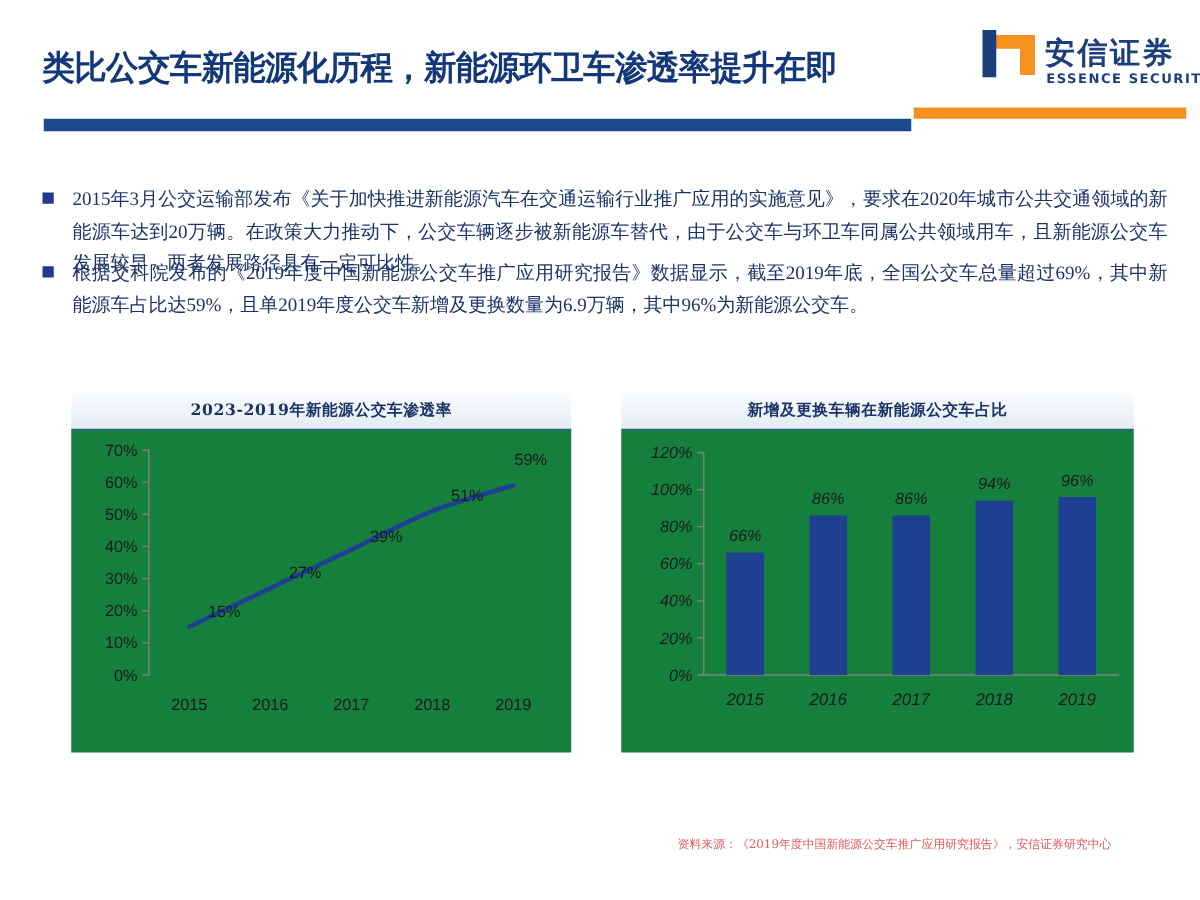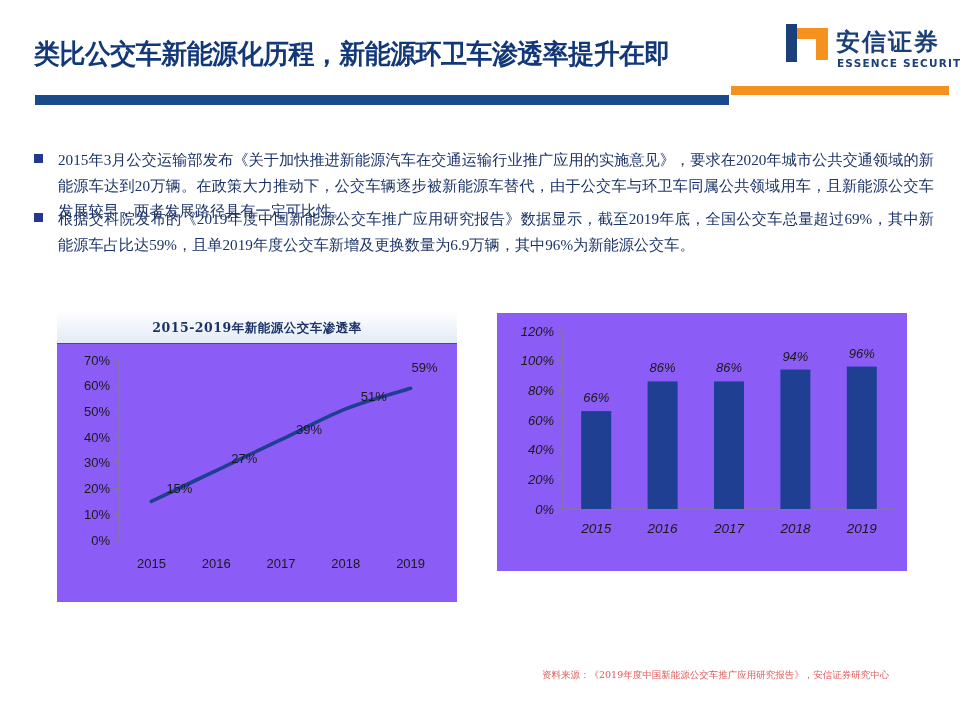--- a/index.html
+++ b/index.html
@@ -70,21 +70,21 @@
   .chart-header{
     height:30px;
     background:linear-gradient(180deg,#fdfeff 0%,#eef3f9 55%,#e4ebf5 100%);
     border-bottom:1.6px solid #2a5494;
     display:flex;align-items:center;justify-content:center;
   }
   .chart-header-text{
     font-family:"DejaVu Serif","Liberation Serif",serif;
     font-weight:bold;font-size:12.5px;color:#1b3368;letter-spacing:0.5px;
   }
-  .chart-body{position:relative;background:#8b5cf6;text-align:right;}
+  .chart-body{position:relative;background:#15803d;text-align:right;}
 
   
   #footnote{
     position:absolute;left:542px;top:669px;
     font-family:"DejaVu Serif","Liberation Serif",serif;
     font-size:9.5px;color:#e05a5a;white-space:nowrap;
   }
 </style>
 </head>
 <body>
@@ -114,21 +114,21 @@
   <div class="bullet-text">2015年3月公交运输部发布《关于加快推进新能源汽车在交通运输行业推广应用的实施意见》，要求在2020年城市公共交通领域的新能源车达到20万辆。在政策大力推动下，公交车辆逐步被新能源车替代，由于公交车与环卫车同属公共领域用车，且新能源公交车发展较早，两者发展路径具有一定可比性。</div>
 </div>
 
 <div id="bullet-2" class="bullet-block">
   <div class="bullet-mark"></div>
   <div class="bullet-text">根据交科院发布的《2019年度中国新能源公交车推广应用研究报告》数据显示，截至2019年底，全国公交车总量超过69%，其中新能源车占比达59%，且单2019年度公交车新增及更换数量为6.9万辆，其中96%为新能源公交车。</div>
 </div>
 
 <div class="chart-panel" id="chart-left" style="left:57px;top:313px;width:400px;height:290px;">
   <div class="chart-header">
-    <span class="chart-header-text">2015-2019年新能源公交车渗透率</span>
+    <span class="chart-header-text">2023-2019年新能源公交车渗透率</span>
   </div>
   <div class="chart-body" id="left-body" style="height:258px;">
     <svg id="left-svg" width="400" height="258" xmlns="http://www.w3.org/2000/svg">
         <line x1="62" y1="16" x2="62" y2="196" stroke="#808080" stroke-width="1.1"></line>
         <line x1="57" y1="16" x2="62" y2="16" stroke="#808080" stroke-width="1.1"></line>
         <text x="53" y="20.5" text-anchor="end" font-family="&quot;Liberation Sans&quot;,&quot;DejaVu Sans&quot;,sans-serif" font-size="13" fill="#1a1a1a">70%</text>
         <line x1="57" y1="41.71428571428572" x2="62" y2="41.71428571428572" stroke="#808080" stroke-width="1.1"></line>
         <text x="53" y="46.21428571428572" text-anchor="end" font-family="&quot;Liberation Sans&quot;,&quot;DejaVu Sans&quot;,sans-serif" font-size="13" fill="#1a1a1a">60%</text>
         <line x1="57" y1="67.42857142857142" x2="62" y2="67.42857142857142" stroke="#808080" stroke-width="1.1"></line>
         <text x="53" y="71.92857142857142" text-anchor="end" font-family="&quot;Liberation Sans&quot;,&quot;DejaVu Sans&quot;,sans-serif" font-size="13" fill="#1a1a1a">50%</text>
@@ -151,20 +151,23 @@
         <text x="122.4" y="149.42857142857144" text-anchor="middle" font-family="&quot;Liberation Sans&quot;,&quot;DejaVu Sans&quot;,sans-serif" font-size="13" fill="#1a1a1a">15%</text>
         <text x="187.2" y="118.57142857142857" text-anchor="middle" font-family="&quot;Liberation Sans&quot;,&quot;DejaVu Sans&quot;,sans-serif" font-size="13" fill="#1a1a1a">27%</text>
         <text x="252" y="89.71428571428571" text-anchor="middle" font-family="&quot;Liberation Sans&quot;,&quot;DejaVu Sans&quot;,sans-serif" font-size="13" fill="#1a1a1a">39%</text>
         <text x="316.79999999999995" y="56.85714285714286" text-anchor="middle" font-family="&quot;Liberation Sans&quot;,&quot;DejaVu Sans&quot;,sans-serif" font-size="13" fill="#1a1a1a">51%</text>
         <text x="367.59999999999997" y="28.285714285714278" text-anchor="middle" font-family="&quot;Liberation Sans&quot;,&quot;DejaVu Sans&quot;,sans-serif" font-size="13" fill="#1a1a1a">59%</text>
       </svg>
   </div>
 </div>
 
 <div class="chart-panel" id="chart-right" style="left:497px;top:313px;width:410px;height:290px;">
+  <div class="chart-header">
+    <span class="chart-header-text">新增及更换车辆在新能源公交车占比</span>
+  </div>
   <div class="chart-body" id="right-body" style="height:258px;font-style:italic;">
     <svg id="right-svg" width="410" height="258" xmlns="http://www.w3.org/2000/svg">
         <line x1="66" y1="18" x2="66" y2="196" stroke="#808080" stroke-width="1.1"></line>
         <line x1="66" y1="196" x2="398" y2="196" stroke="#808080" stroke-width="1.1"></line>
         <line x1="61" y1="18" x2="66" y2="18" stroke="#808080" stroke-width="1.1"></line>
         <text x="57" y="22.5" text-anchor="end" font-family="&quot;Liberation Sans&quot;,&quot;DejaVu Sans&quot;,sans-serif" font-size="13" fill="#1a1a1a">120%</text>
         <line x1="61" y1="47.66666666666666" x2="66" y2="47.66666666666666" stroke="#808080" stroke-width="1.1"></line>
         <text x="57" y="52.16666666666666" text-anchor="end" font-family="&quot;Liberation Sans&quot;,&quot;DejaVu Sans&quot;,sans-serif" font-size="13" fill="#1a1a1a">100%</text>
         <line x1="61" y1="77.33333333333334" x2="66" y2="77.33333333333334" stroke="#808080" stroke-width="1.1"></line>
         <text x="57" y="81.83333333333334" text-anchor="end" font-family="&quot;Liberation Sans&quot;,&quot;DejaVu Sans&quot;,sans-serif" font-size="13" fill="#1a1a1a">80%</text>

